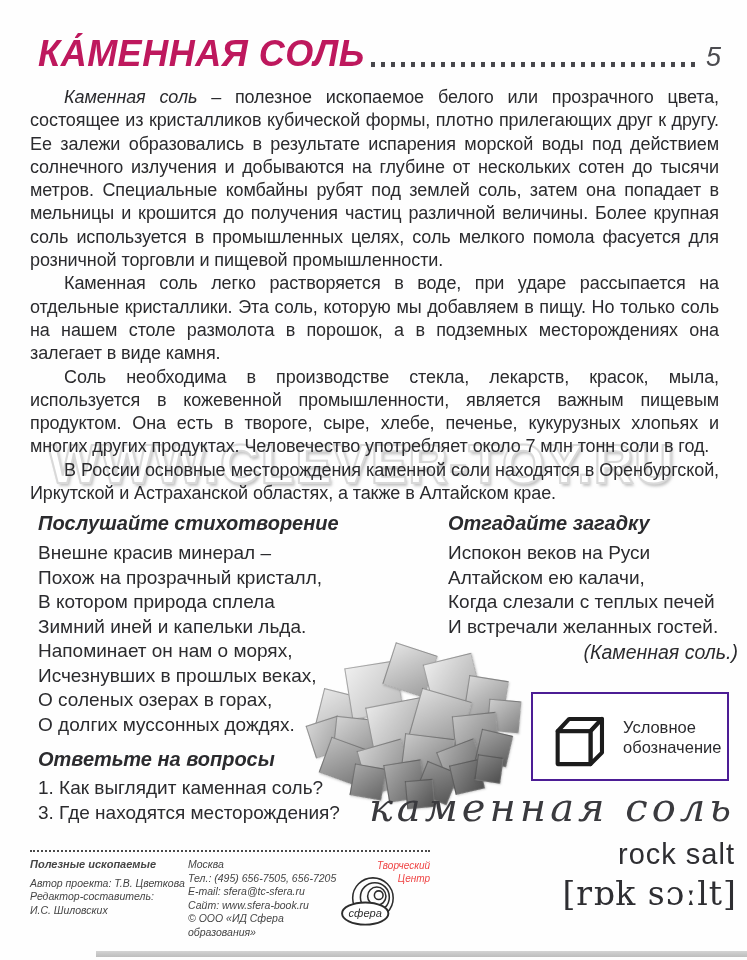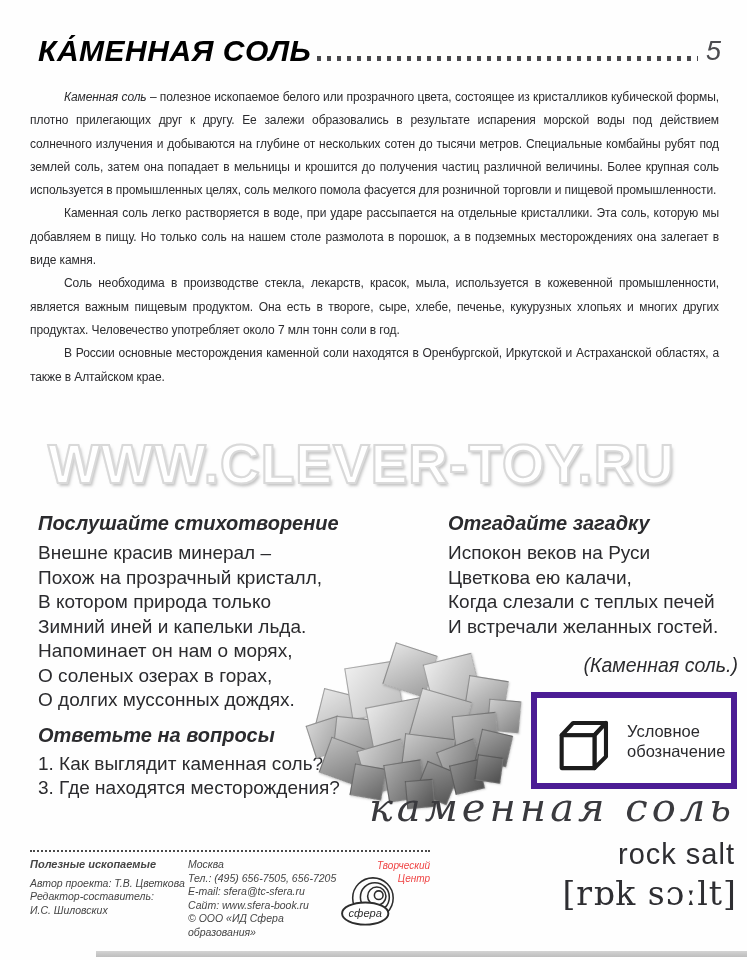--- a/index.html
+++ b/index.html
@@ -1,55 +1,55 @@
 <!DOCTYPE html>
 <html lang="ru"><head>
 <meta charset="utf-8">
 <style>
   html,body{margin:0;padding:0;background:#ffffff;}
   .page{position:relative;width:747px;height:960px;background:#fefefe;overflow:hidden;
         font-family:"Liberation Sans","DejaVu Sans",sans-serif;color:#2b2b2e;}
 
   
   .header{position:absolute;left:38px;right:26px;top:36px;display:flex;align-items:flex-end;z-index:2;}
-  .title{font-size:30px;font-weight:bold;font-style:italic;color:#000000;letter-spacing:.5px;white-space:nowrap;line-height:1;}
+  .title{font-size:36px;font-weight:bold;font-style:italic;color:#be185d;letter-spacing:.5px;white-space:nowrap;line-height:1;}
   .leader{flex:1;height:5px;margin:0 8px 5px 6px;
           background-image:repeating-linear-gradient(to right,#48484c 0 4px,transparent 4px 10px);}
   .pagenum{font-size:27px;font-style:italic;color:#4c4c50;line-height:1;padding-bottom:1px;}
 
   
   .paragraphs{position:absolute;left:30px;right:28px;top:86px;z-index:2;
-              font-size:12px;line-height:23.3px;text-align:justify;letter-spacing:-0.1px;}
+              font-size:18px;line-height:23.3px;text-align:justify;letter-spacing:-0.1px;}
   .paragraphs p{margin:0;text-indent:34px;}
   .p-lead{font-style:italic;}
 
   
   .watermark{position:absolute;left:48px;top:432px;width:700px;z-index:1;
              font-size:55px;font-weight:bold;letter-spacing:1px;color:#ffffff;white-space:nowrap;
              -webkit-text-stroke:2px #d9d9d9;
              text-shadow:0 0 2px #d3d3d3,2px 3px 3px rgba(150,150,150,.55);}
 
   
   .cols{position:absolute;left:0;top:512px;width:653px;height:340px;z-index:2;}
   .left-col{position:absolute;left:38px;top:0;width:372px;}
   .right-col{position:absolute;left:448px;top:0;width:292px;}
   .sec-head{font-size:20px;font-weight:bold;font-style:italic;color:#2b2b2e;line-height:22px;margin:0 0 7px 0;}
   .verse{font-size:19px;line-height:24.5px;}
   .verse div{white-space:nowrap;}
   .questions-head{margin:11px 0 6px 0;}
-  .answer{font-size:19.5px;font-style:italic;text-align:right;padding-right:2px;margin-top:15px;}
+  .answer{font-size:19.5px;font-style:italic;text-align:right;padding-right:2px;margin-top:2px;}
 
   
   .salt-photo{position:absolute;left:310px;top:126px;width:212px;height:166px;}
   .salt-photo span{position:absolute;display:block;border:1px solid rgba(90,90,90,.35);
                    box-shadow:1px 1px 2px rgba(80,80,80,.25);}
 
   
   .legend-box{position:absolute;left:531px;top:180px;width:194px;height:85px;
-              border:6px solid #4c1d95;background:#fff;display:flex;align-items:center;}
+              border:2px solid #4c1d95;background:#fff;display:flex;align-items:center;}
   .cube-wrap{margin:0 14px 0 16px;line-height:0;}
   .legend-label{font-size:16.5px;line-height:20px;color:#2b2b2e;}
 
   
   .term-script{position:absolute;right:12px;top:784px;font-family:"DejaVu Serif","Liberation Serif",serif;
                font-style:italic;font-size:40px;letter-spacing:4px;color:#3a3a3e;white-space:nowrap;z-index:3;}
   .term-en{position:absolute;right:12px;top:838px;font-size:29px;font-weight:normal;letter-spacing:1px;color:#2e2e32;z-index:3;}
   .term-ipa{position:absolute;right:10px;top:874px;font-family:"DejaVu Serif","Liberation Serif",serif;
             font-size:33px;color:#2e2e32;letter-spacing:1px;z-index:3;}
 
@@ -86,38 +86,39 @@
     <p><span>В России основные месторождения каменной соли находятся в Оренбургской, Иркутской и Астраханской областях, а также в Алтайском крае.</span></p>
   </div>
 
   <div class="cols">
 
     <div class="left-col">
       <div class="sec-head">Послушайте стихотворение</div>
       <div class="verse">
         <div>Внешне красив минерал –</div>
         <div>Похож на прозрачный кристалл,</div>
-        <div>В котором природа только</div>
+        <div>В котором природа сплела</div>
         <div>Зимний иней и капельки льда.</div>
         <div>Напоминает он нам о морях,</div>
+        <div>Исчезнувших в прошлых веках,</div>
         <div>О соленых озерах в горах,</div>
         <div>О долгих муссонных дождях.</div>
       </div>
       <div class="sec-head questions-head">Ответьте на вопросы</div>
       <div class="verse">
         <div>1. Как выглядит каменная соль?</div>
         <div>3. Где находятся месторождения?</div>
       </div>
     </div>
 
     <div class="right-col">
       <div class="sec-head">Отгадайте загадку</div>
       <div class="verse">
         <div>Испокон веков на Руси</div>
-        <div>Цветкова ею калачи,</div>
+        <div>Алтайском ею калачи,</div>
         <div>Когда слезали с теплых печей</div>
         <div>И встречали желанных гостей.</div>
       </div>
       <div class="answer">(Каменная соль.)</div>
     </div>
 
     <div class="salt-photo" id="salt-photo">
         <span style="left: 8px; top: 55px; width: 44px; height: 44px; transform: rotate(14deg); background: linear-gradient(135deg, rgb(230, 230, 230), rgb(173, 173, 173));"></span>
         <span style="left: 38px; top: 26px; width: 50px; height: 50px; transform: rotate(-9deg); background: linear-gradient(135deg, rgb(239, 239, 239), rgb(189, 189, 189));"></span>
         <span style="left: 78px; top: 10px; width: 42px; height: 42px; transform: rotate(18deg); background: linear-gradient(135deg, rgb(226, 226, 226), rgb(160, 160, 160));"></span>

